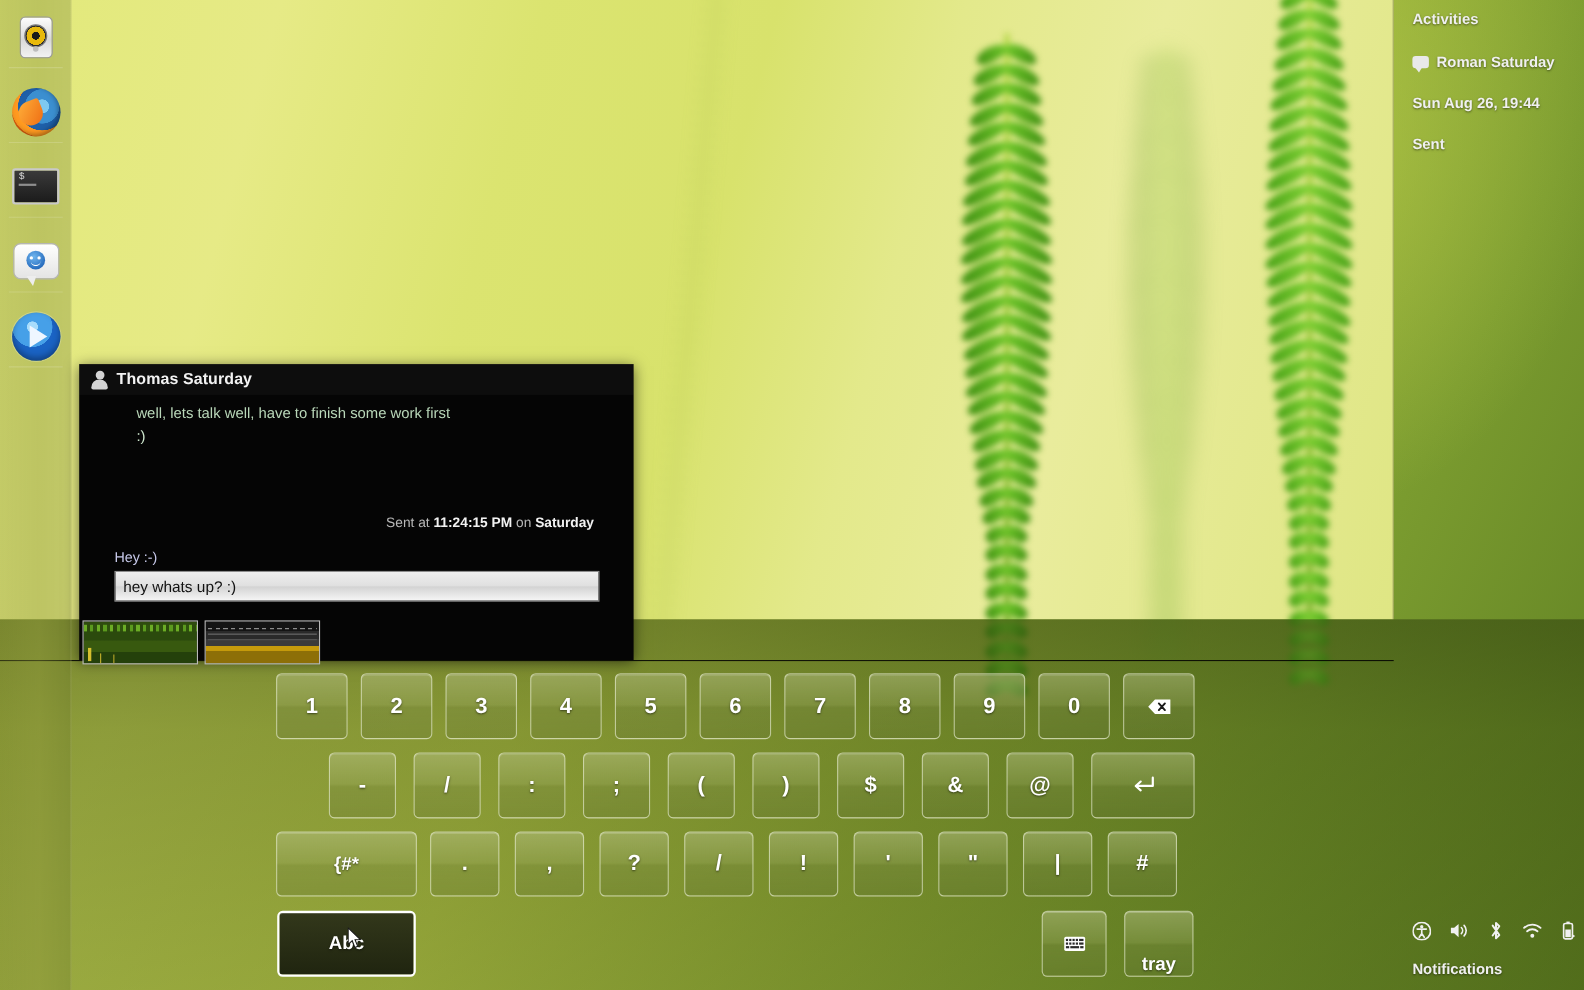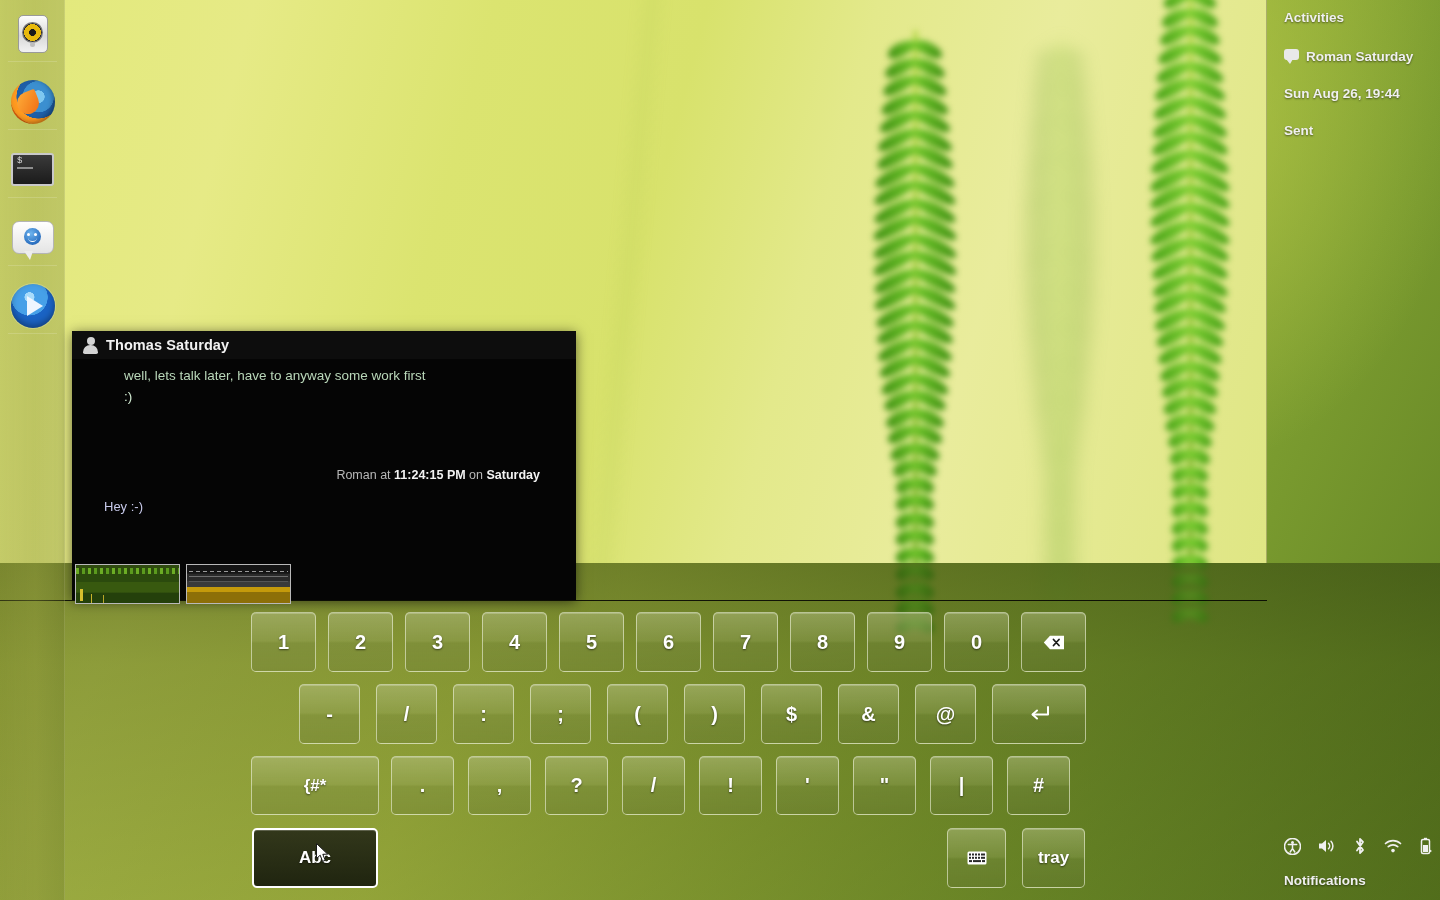--- a/index.html
+++ b/index.html
@@ -289,21 +289,21 @@
     right: 0; top: 0;
     width: 173px; height: 900px;
     padding: 10px 0 0 17px;
   }
   .panel-item {
     color: #f0f0f0;
     font-size: 13.5px;
     font-weight: bold;
     margin-bottom: 22px;
     display: flex;
-    align-items: flex-start;
+    align-items: center;
     text-shadow: 0 1px 2px rgba(0,0,0,.5);
     white-space: nowrap;
   }
   .panel-item.first { margin-bottom: 24px; }
   .chat-dot {
     width: 15px; height: 11px;
     background: #e9e9e9;
     border-radius: 3px;
     margin-right: 7px;
     position: relative;
@@ -629,30 +629,33 @@
     </div>
   </div>
 
   <div class="chat-window">
     <div class="chat-header">
       <span class="avatar-glyph"></span>
       <span class="chat-name">Thomas Saturday</span>
     </div>
 
     <div class="chat-log">
-      <div class="msg-line clipped">well, lets talk later, have to anyway some work first</div>
+      <div class="msg-line clipped">well, lets talk well, have to finish some work first</div>
       <div class="msg-line">:)</div>
     </div>
 
     <div class="sent-at">
-      <span>Roman at </span><b>11:24:15 PM</b><span> on </span><b>Saturday</b>
+      <span>Sent at </span><b>11:24:15 PM</b><span> on </span><b>Saturday</b>
     </div>
   </div>
 
   <div class="compose-hint">Hey :-)</div>
+  <div class="input-row">
+    <input class="chat-input" type="text" value="hey whats up? :)" style="">
+  </div>
 
   <div class="thumbs">
     <div class="thumb thumb-a"></div>
     <div class="thumb thumb-b"></div>
   </div>
 
   <div class="panel">
     <div class="panel-item first">
       <span>Activities</span>
     </div>
@@ -830,21 +833,21 @@
               <rect x="8" y="5.8" width="2" height="2"></rect>
               <rect x="11" y="5.8" width="2" height="2"></rect>
               <rect x="14" y="5.8" width="4" height="2"></rect>
               <rect x="2" y="9.1" width="3" height="2"></rect>
               <rect x="6" y="9.1" width="8" height="2"></rect>
               <rect x="15" y="9.1" width="3" height="2"></rect>
             </g>
           </svg>
         </span>
       </div>
-      <div class="key small" style="left: 1022px; top: 228px; width: 63px; height: 60px;">
+      <div class="key small" style="left: 1022px; top: 228px; width: 63px; height: 60px; align-items: flex-end;">
         <span>tray</span>
       </div>
     </div>
 
   <div class="cursor">
     <svg width="13" height="20" viewBox="0 0 13 20">
       <path d="M0.5 0.5 L0.5 15.5 L4.2 12.2 L6.6 18.4 L9.2 17.3 L6.8 11.3 L11.6 11.1 Z" fill="#ffffff" stroke="#1a1a1a" stroke-width="1"></path>
     </svg>
   </div>
 

